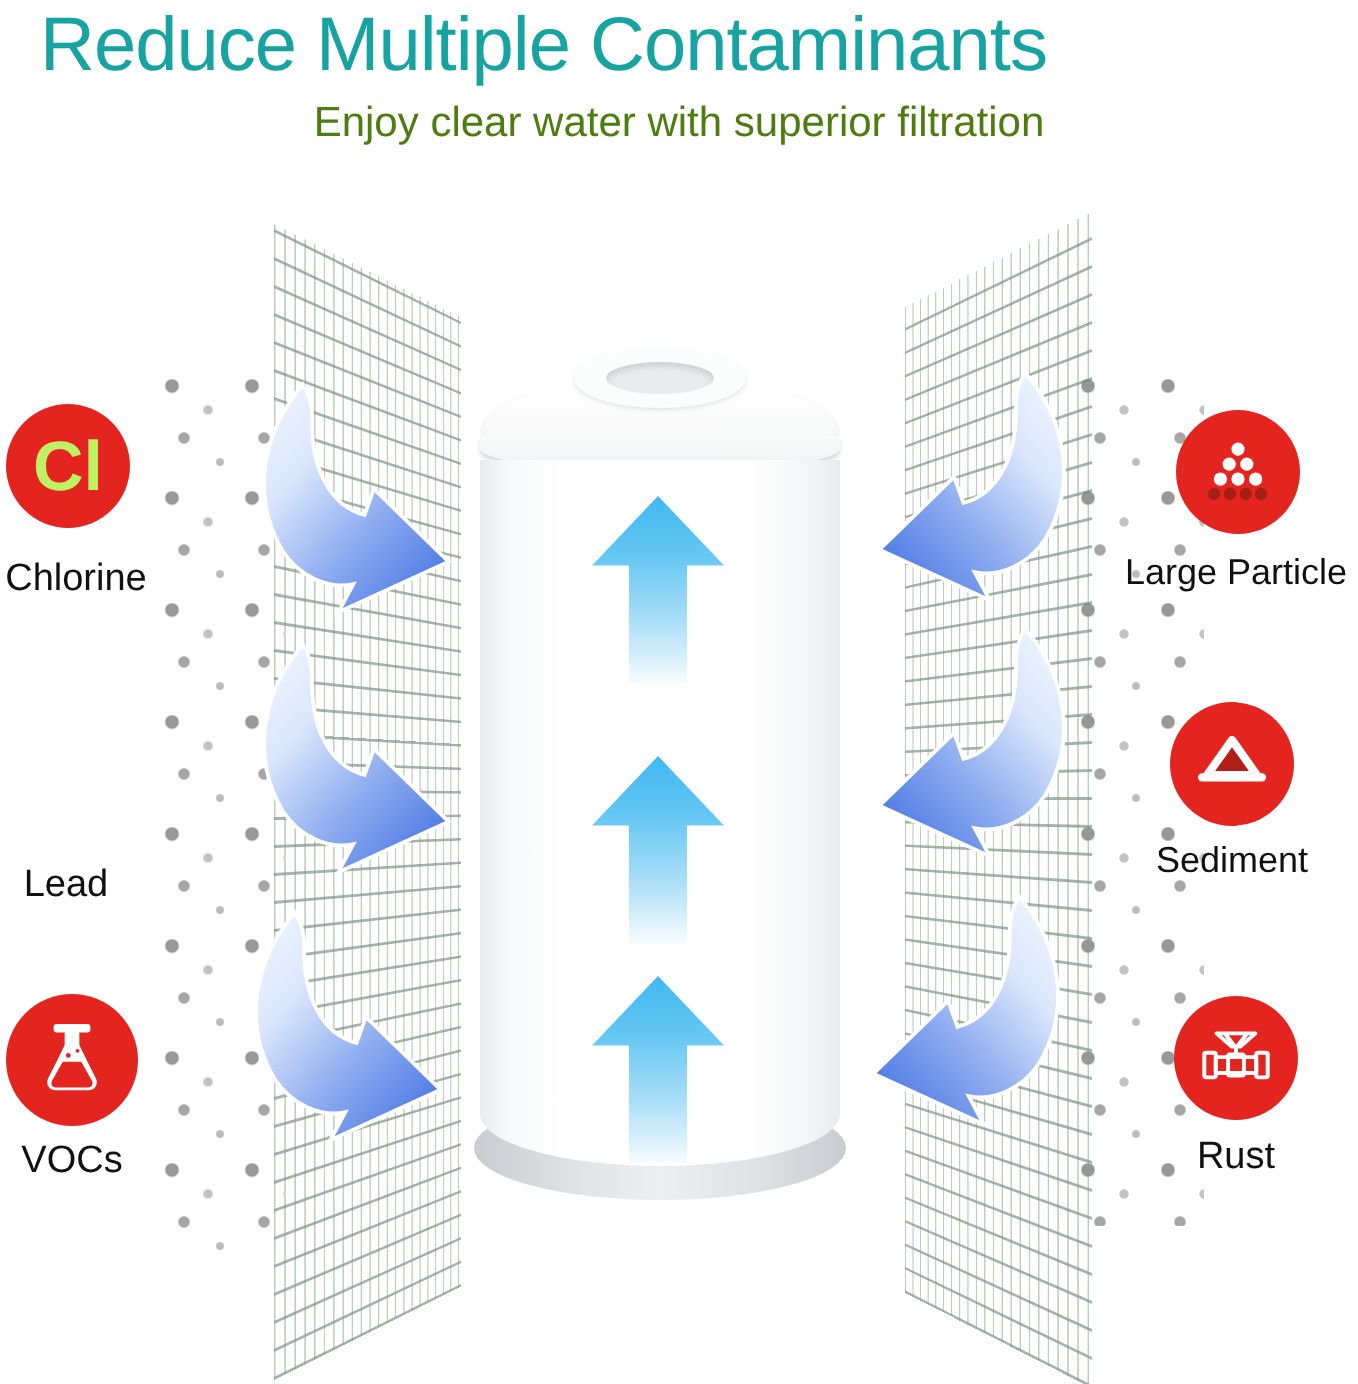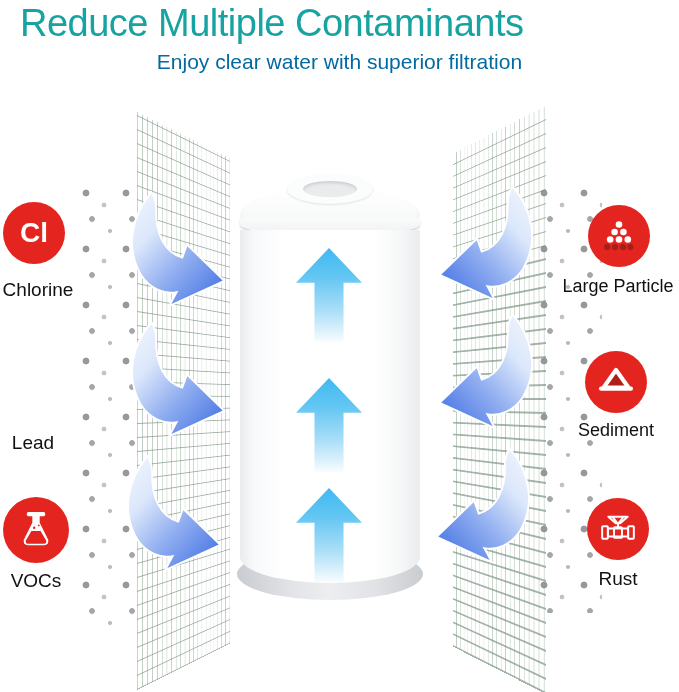--- a/index.html
+++ b/index.html
@@ -3,21 +3,21 @@
 <meta charset="utf-8">
 <style>
   html,body{margin:0;padding:0;}
   body{font-family:"Liberation Sans", sans-serif; background:#fff;}
   .stage{position:relative;width:679px;height:692px;background:#ffffff;overflow:hidden;}
 
   
   .title{position:absolute;left:0;top:2px;width:100%;text-align:left;
          font-size:38px;font-weight:normal;color:#16a3a1;letter-spacing:-0.5px;padding-left:20px;}
   .subtitle{position:absolute;left:0;top:50px;width:100%;text-align:center;
-         font-size:21px;color:#0369a1;}
+         font-size:21px;color:#4d7c0f;}
 
   
   .dots{position:absolute;z-index:1;
     background-image:
       radial-gradient(circle at 8px 10px,  #989898 3px, transparent 3.8px),
       radial-gradient(circle at 26px 22px, #c2c2c2 2px, transparent 2.7px),
       radial-gradient(circle at 14px 36px, #a6a6a6 2.5px, transparent 3.2px),
       radial-gradient(circle at 32px 48px, #bcbcbc 1.7px, transparent 2.3px);
     background-size:40px 56px;}
   .dots-left{left:78px;top:183px;width:64px;height:448px;}
@@ -57,21 +57,21 @@
   .up-arrow{position:absolute;left:57px;width:66px;height:94px;
     clip-path:polygon(50% 0,100% 37%,72% 37%,72% 100%,28% 100%,28% 37%,0 37%);
     background:linear-gradient(180deg,#41b8f0 0%,#62c6f3 30%,#a7ddf7 65%,rgba(220,241,252,0.2) 100%);}
   .up-arrow.a1{top:78px;}
   .up-arrow.a2{top:208px;}
   .up-arrow.a3{top:318px;}
 
   
   .badge{position:absolute;border-radius:50%;background:#e4251f;z-index:5;
     display:flex;align-items:center;justify-content:center;}
-  .badge .sym{color:#ffffff;font-weight:bold;font-size:28px;line-height:1;}
+  .badge .sym{color:#bef264;font-weight:bold;font-size:35px;line-height:1;}
   .badge svg{display:block;}
   .itm-label{position:absolute;width:150px;text-align:center;z-index:5;
     font-size:19px;color:#111111;}
   .itm-label.small{font-size:18px;}
 </style>
 </head>
 <body>
 
 <div class="stage">
 

